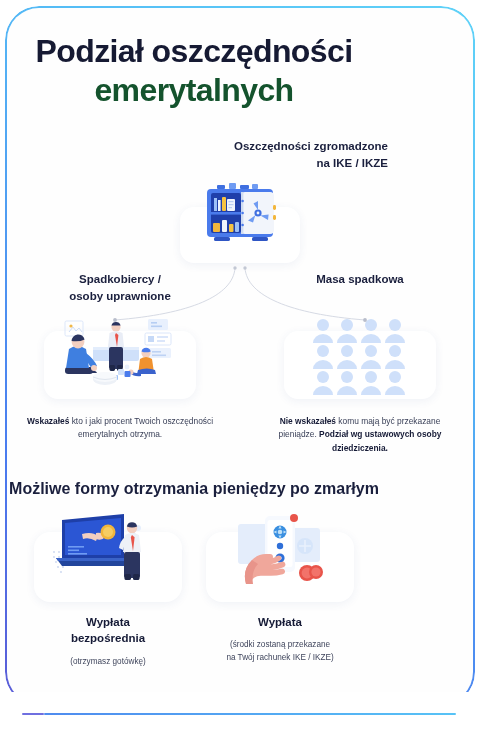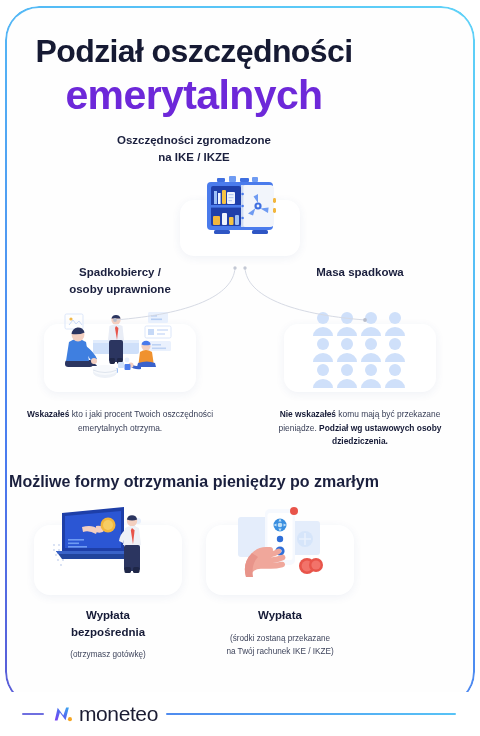--- a/index.html
+++ b/index.html
@@ -105,30 +105,30 @@
   }
   .title-line1 {
     display: block;
     font-size: 32px;
     font-weight: 700;
     color: #161a33;
     letter-spacing: -0.6px;
   }
   .title-line2 {
     display: block;
-    font-size: 41px;
+    font-size: 32px;
     font-weight: 700;
-    color: #6d28d9;
+    color: #14532d;
     letter-spacing: -0.6px;
     margin-top: 2px;
   }
 
   .vault-heading {
-    text-align: center;
-    margin-top: 12px;
+    text-align: right;
+    margin-top: 29px;
     font-size: 11.5px;
     font-weight: 700;
     color: #1a1f3d;
     line-height: 1.5;
   }
 
   .vault-stage {
     position: relative;
     width: 480px;
     height: 88px;
@@ -562,30 +562,16 @@
         <div class="payout-sub">
           <div>(środki zostaną przekazane</div>
           <div>na Twój rachunek IKE / IKZE)</div>
         </div>
       </div>
     </div>
   </div>
 
   <div class="footer">
     <div class="footer-rule-left"></div>
-    <div class="logo">
-      <svg class="logo-mark" viewBox="0 0 24 24">
-        <defs>
-          <linearGradient id="nGrad" x1="0" y1="1" x2="1" y2="0">
-            <stop offset="0%" stop-color="#7b3ff2"></stop>
-            <stop offset="55%" stop-color="#4f6ef0"></stop>
-            <stop offset="100%" stop-color="#3aa9f0"></stop>
-          </linearGradient>
-        </defs>
-        <path d="M3 19 L6.2 5.2 L12.4 13.6 L15.4 5 L18.4 5 L14.8 18.8 L8.6 10.4 L6 19 Z" fill="url(#nGrad)"></path>
-        <circle cx="19.6" cy="17.6" r="2.2" fill="#f5a623"></circle>
-      </svg>
-      <span class="logo-text">moneteo</span>
-    </div>
     <div class="footer-rule-right"></div>
   </div>
 
 </div>
 
 </body></html>

